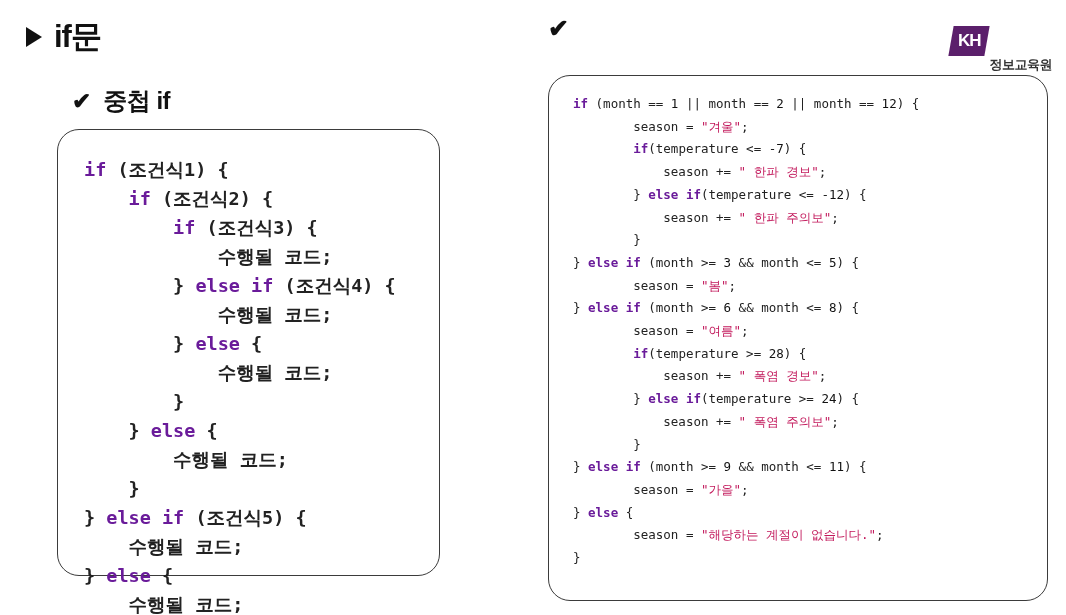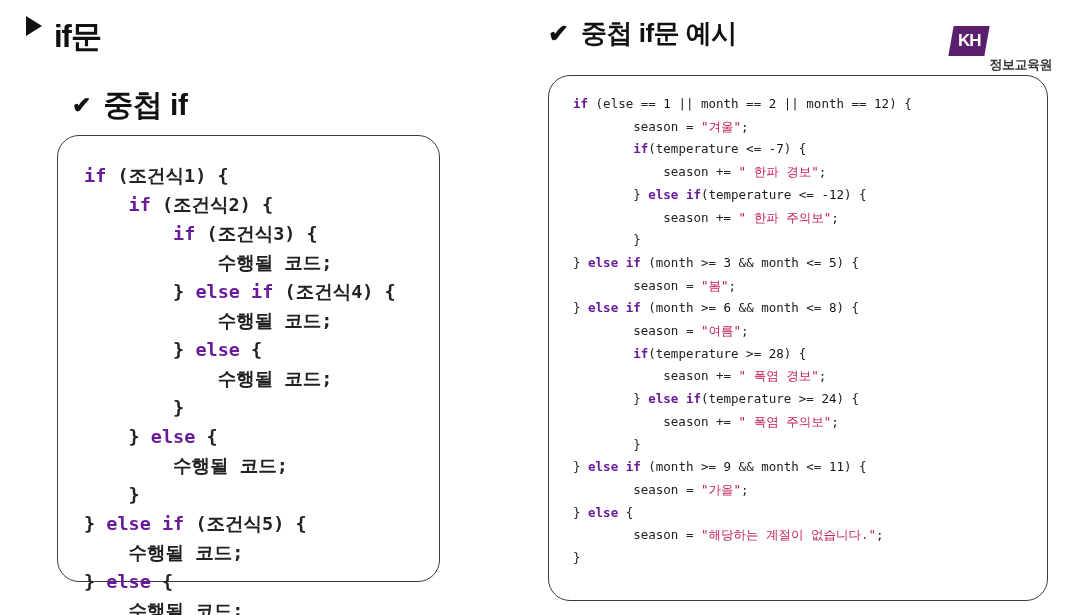--- a/index.html
+++ b/index.html
@@ -58,20 +58,21 @@
     position: absolute;
     left: 0; top: 0;
     width: 520px;
     height: 615px;
   }
   .title-row {
     position: absolute;
     left: 26px;
     top: 16px;
     display: flex;
+    align-items: center;
     gap: 12px;
   }
   .tri-icon {
     width: 0; height: 0;
     border-left: 16px solid #111111;
     border-top: 10px solid transparent;
     border-bottom: 10px solid transparent;
   }
   .title-text {
     font-size: 31px;
@@ -87,37 +88,37 @@
     align-items: center;
     gap: 12px;
   }
   .check-icon {
     font-size: 23px;
     color: #111111;
     font-weight: bold;
     line-height: 1;
   }
   .sub-text {
-    font-size: 30px;
+    font-size: 24px;
     font-weight: bold;
     color: #111111;
     letter-spacing: -0.5px;
   }
 
   
   .codebox {
     position: absolute;
     border: 1.6px solid #3b3b3b;
     border-radius: 22px;
     background: #ffffff;
     box-sizing: border-box;
   }
   .codebox.left {
     left: 57px;
-    top: 135px;
+    top: 129px;
     width: 383px;
     height: 447px;
   }
   .codebox.right {
     left: 548px;
     top: 75px;
     width: 500px;
     height: 526px;
   }
   pre.code {
@@ -184,25 +185,24 @@
     <span class="pln">수행될 코드;</span>
 <span class="pln">} </span><span class="kw">else</span><span class="pln"> {</span>
     <span class="pln">수행될 코드;</span>
 </pre>
     </div>
   </div>
 
   <div>
     <div class="sub-row" style="left:548px; top:16px;">
       <div class="check-icon" style="font-size:25px;">✔</div>
-      <div class="sub-text" style="font-size:26px;">중첩 if문 예시</div>
     </div>
 
     <div class="codebox right">
-      <pre class="code right-code" id="right-code"><span class="kw">if</span><span class="pln"> (else == </span><span class="num">1</span><span class="pln"> || month == </span><span class="num">2</span><span class="pln"> || month == </span><span class="num">12</span><span class="pln">) {</span>
+      <pre class="code right-code" id="right-code"><span class="kw">if</span><span class="pln"> (month == </span><span class="num">1</span><span class="pln"> || month == </span><span class="num">2</span><span class="pln"> || month == </span><span class="num">12</span><span class="pln">) {</span>
         <span class="pln">season = </span><span class="str">"겨울"</span><span class="pln">;</span>
         <span class="kw">if</span><span class="pln">(temperature &lt;= -</span><span class="num">7</span><span class="pln">) {</span>
             <span class="pln">season += </span><span class="str">" 한파 경보"</span><span class="pln">;</span>
         <span class="pln">} </span><span class="kw">else if</span><span class="pln">(temperature &lt;= -</span><span class="num">12</span><span class="pln">) {</span>
             <span class="pln">season += </span><span class="str">" 한파 주의보"</span><span class="pln">;</span>
         <span class="pln">}</span>
 <span class="pln">} </span><span class="kw">else if</span><span class="pln"> (month &gt;= </span><span class="num">3</span><span class="pln"> &amp;&amp; month &lt;= </span><span class="num">5</span><span class="pln">) {</span>
         <span class="pln">season = </span><span class="str">"봄"</span><span class="pln">;</span>
 <span class="pln">} </span><span class="kw">else if</span><span class="pln"> (month &gt;= </span><span class="num">6</span><span class="pln"> &amp;&amp; month &lt;= </span><span class="num">8</span><span class="pln">) {</span>
         <span class="pln">season = </span><span class="str">"여름"</span><span class="pln">;</span>

